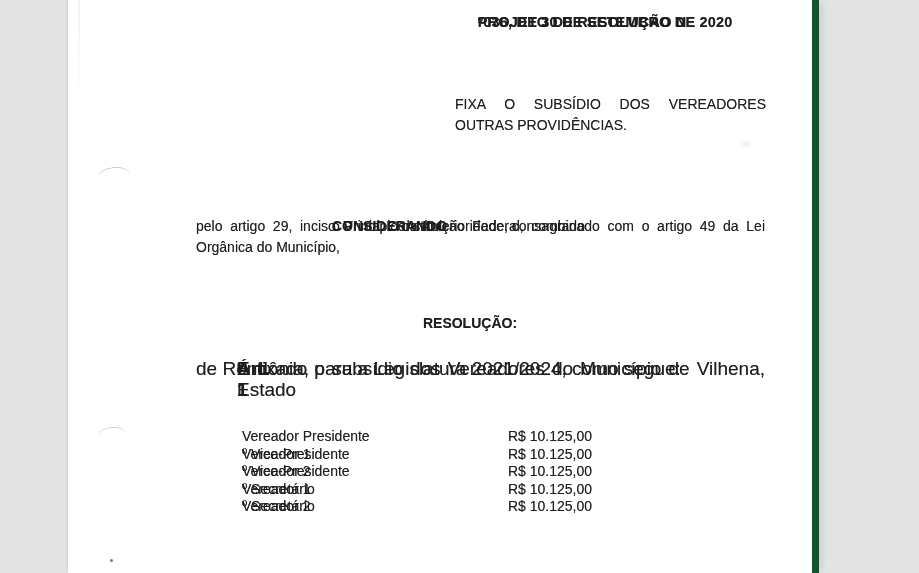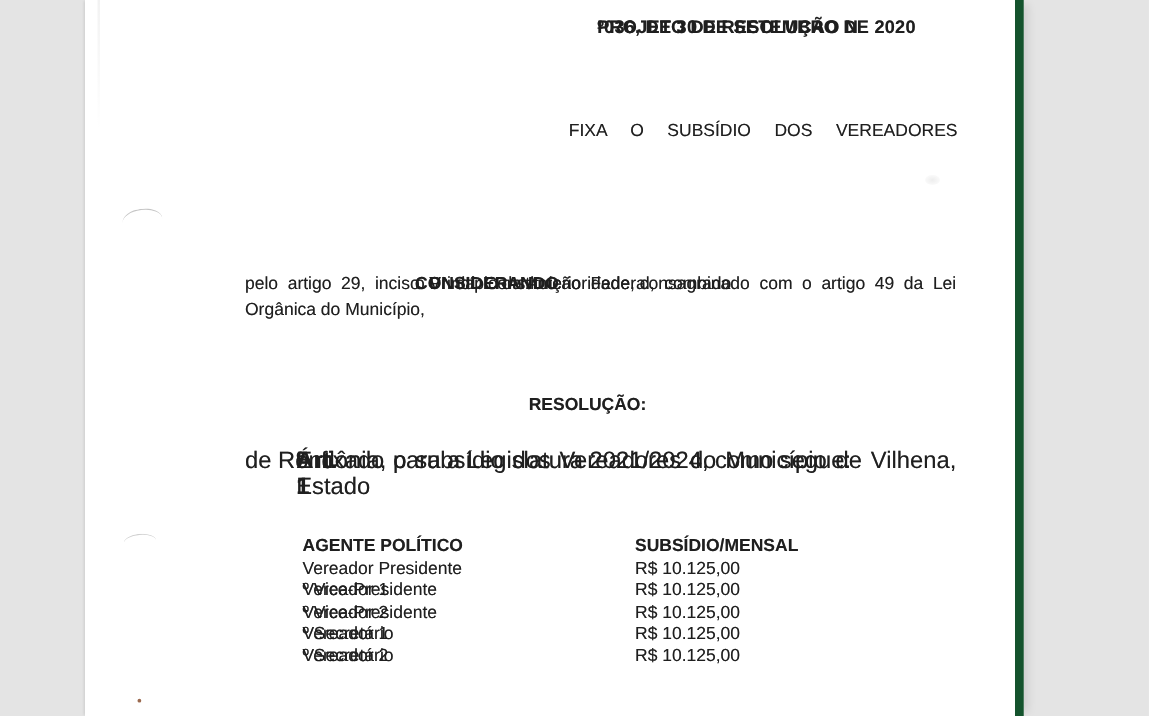--- a/index.html
+++ b/index.html
@@ -132,20 +132,21 @@
     <div class="artifact-vline"></div>
     <div class="artifact-arc1"></div>
     <div class="artifact-arc2"></div>
     <div class="artifact-speck"></div>
     <div class="artifact-smudge"></div>
 
     <h1 class="doc-title"><span>PROJETO DE RESOLUÇÃO N</span><span class="ord">º</span><span> 036, DE 30 DE SETEMBRO DE 2020</span></h1>
 
     <div class="ementa">
       <div class="line just">FIXA O SUBSÍDIO DOS VEREADORES</div>
+      <div class="line">OUTRAS PROVIDÊNCIAS.</div>
     </div>
 
     <div class="considerando">
       <div class="line just indent-136">
           <b>CONSIDERANDO</b>
           <span> o Princípio da Anterioridade, consagrado</span>
         </div>
       <div class="line just">pelo artigo 29, inciso VI da Constituição Federal, combinado com o artigo 49 da Lei</div>
       <div class="line">Orgânica do Município,</div>
     </div>
@@ -154,24 +155,20 @@
 
     <div class="article">
       <div class="line just indent-41">
           <b><span>Art. 1</span><span class="ord">º</span></b>
           <span> É fixado o subsídio dos Vereadores do Município de Vilhena, Estado</span>
         </div>
       <div class="line">de Rondônia, para a Legislatura 2021/2024, como segue:</div>
     </div>
 
     <div class="subsidy-table">
-      <div class="trow thead">
-        <div class="cell-name">AGENTE POLÍTICO</div>
-        <div class="cell-value">SUBSÍDIO/MENSAL</div>
-      </div>
 
       <div class="trow">
         <div class="cell-name"><span>Vereador Presidente</span><span class="ord"></span><span></span></div>
         <div class="cell-value">R$ 10.125,00</div>
       </div>
 
       <div class="trow">
         <div class="cell-name"><span>Vereador 1</span><span class="ord">º</span><span> Vice-Presidente</span></div>
         <div class="cell-value">R$ 10.125,00</div>
       </div>

